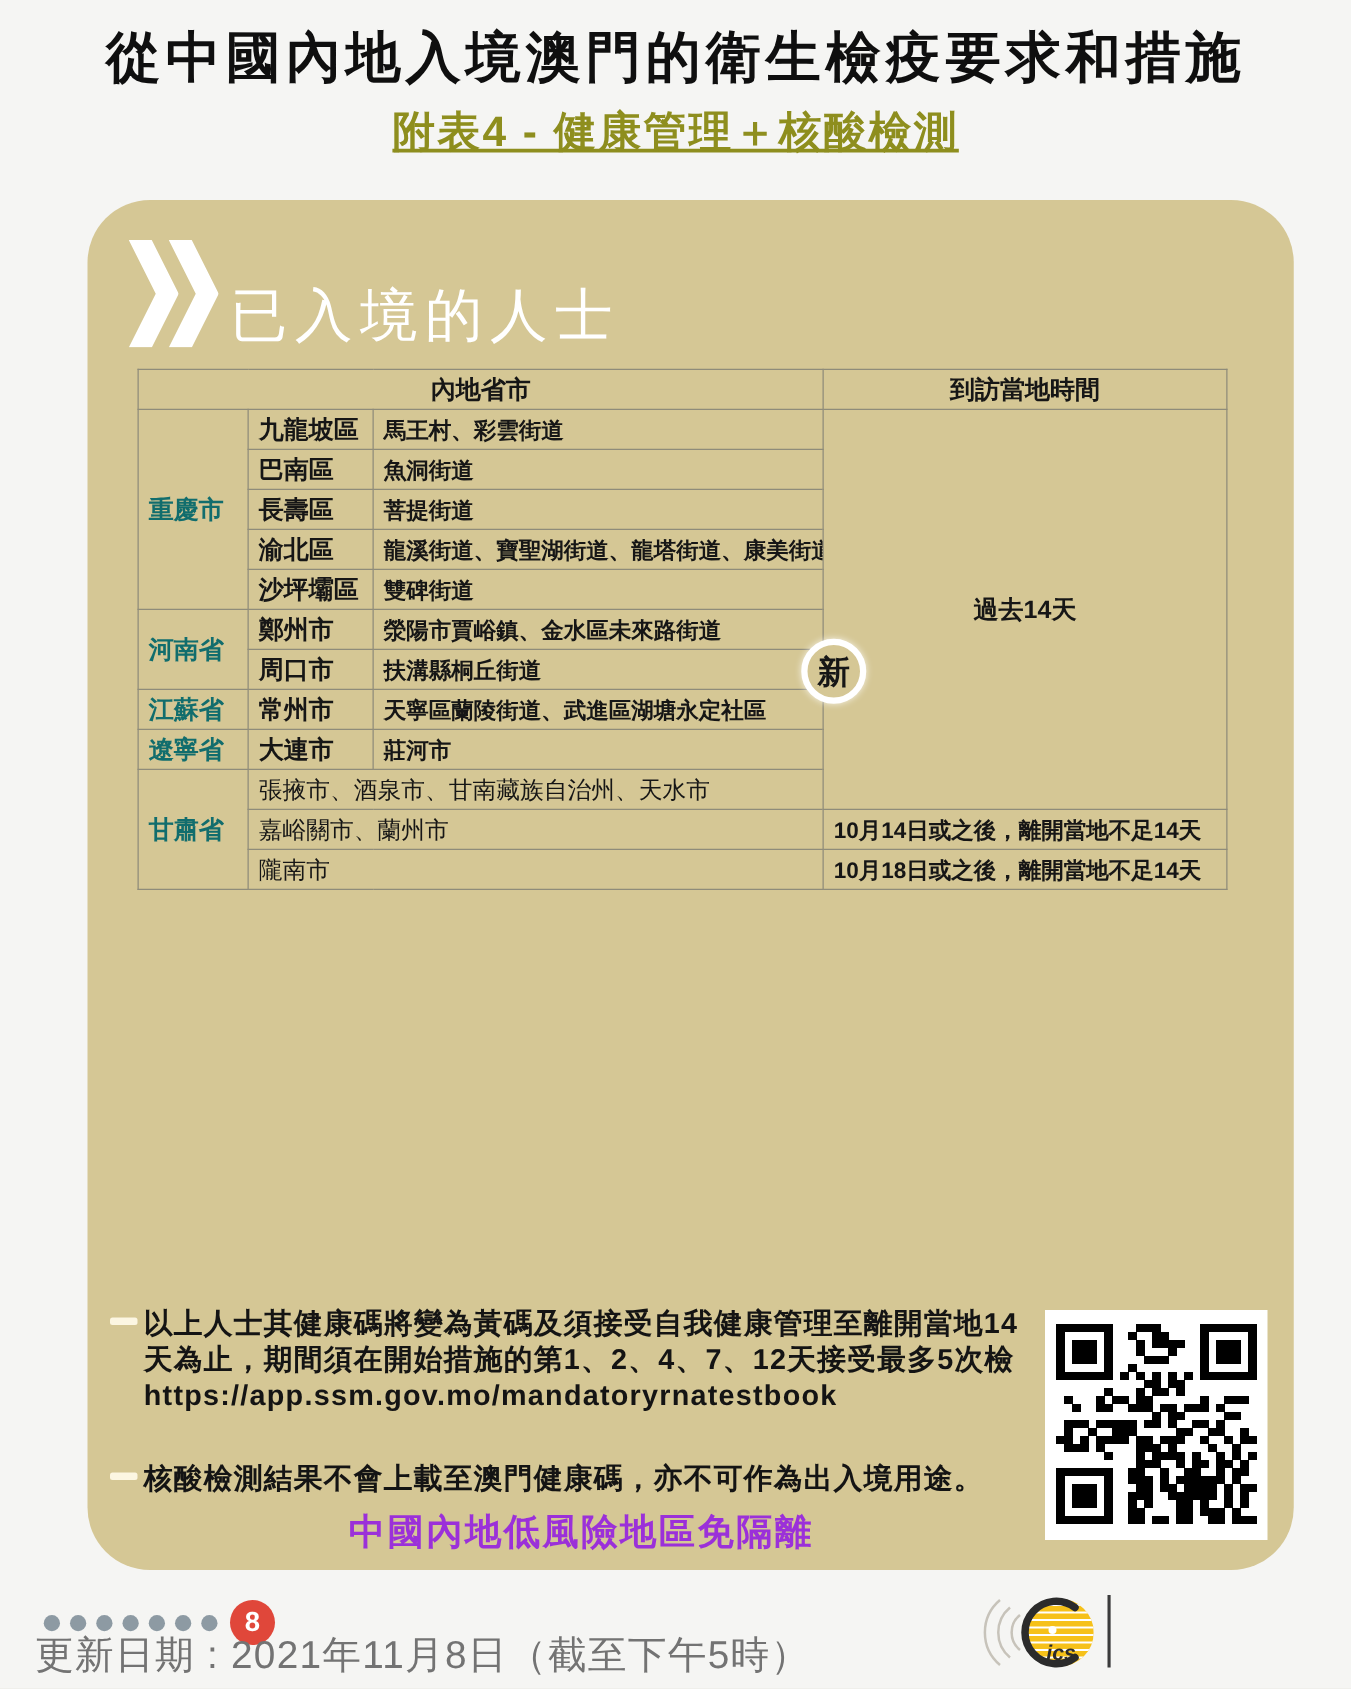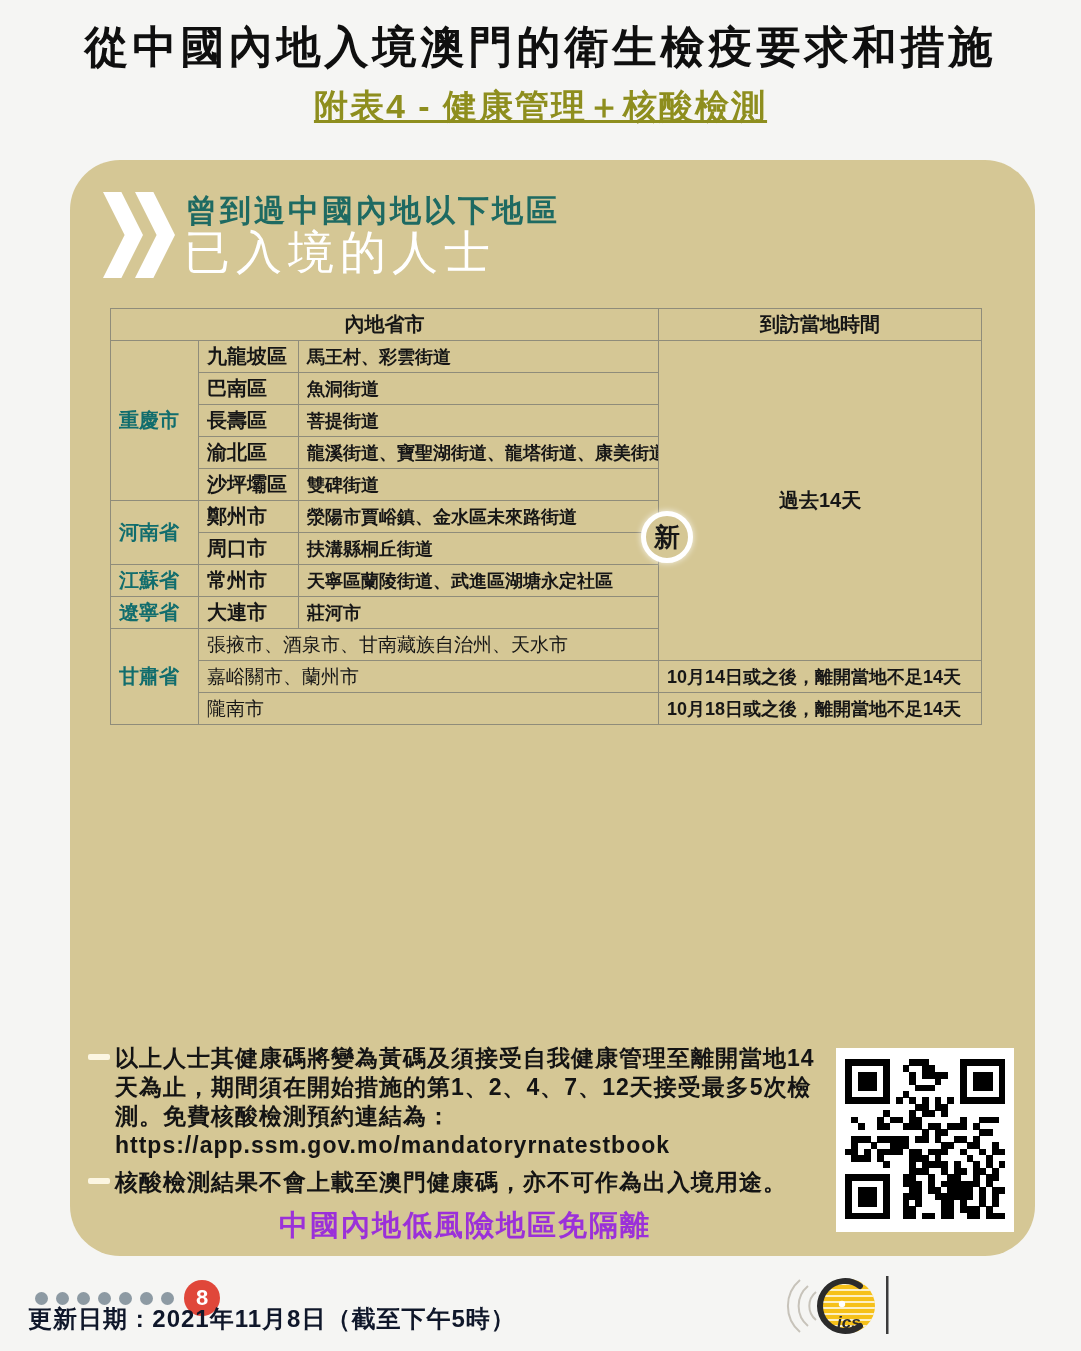--- a/index.html
+++ b/index.html
@@ -34,21 +34,21 @@
     color:#1e6a62; letter-spacing:3px;
   }
   .card-main {
     position:absolute; left:114px; top:62px; font-size:46px; font-weight:500;
     color:#ffffff; letter-spacing:6px;
   }
   
   .tbl-wrap { position:absolute; left:40px; top:135px; width:871px; }
   table.regions {
     border-collapse:collapse; table-layout:fixed; width:871px;
-    font-size:20px; color:#161616;margin-top:13px;
+    font-size:20px; color:#161616;
   }
   table.regions col.c-prov   { width:88px; }
   table.regions col.c-area   { width:100px; }
   table.regions col.c-street { width:360px; }
   table.regions col.c-time   { width:323px; }
   table.regions th, table.regions td {
     border:1px solid #8f8c7a; height:32px; padding:0 8px;
     white-space:nowrap; overflow:hidden; vertical-align:middle;
   }
   table.regions th { font-weight:700; text-align:center; font-size:20px; }
@@ -83,22 +83,22 @@
   .qr { position:absolute; left:766px; top:888px; }
   
   .dots-row { position:absolute; left:35px; top:1280px; height:36px; display:flex; align-items:center; }
   .dot { width:13px; height:13px; border-radius:50%; background:#8d9aa3; margin-right:8px; }
   .page-num {
     width:36px; height:36px; border-radius:50%; background:#e0473a; color:#ffffff;
     font-size:22px; font-weight:700; display:flex; align-items:center; justify-content:center;
     margin-left:2px;
   }
   .update-date {
-    position:absolute; left:28px; top:1303px; font-size:24px; font-weight:700;
-    color:#0f172a; letter-spacing:1px;
+    position:absolute; left:28px; top:1303px; font-size:31px; font-weight:400;
+    color:#737373; letter-spacing:1px;
   }
   
   .logo { position:absolute; left:782px; top:1262px; width:280px; height:84px; }
   .logo svg { position:absolute; left:0; top:0; }
   .logo-text { position:absolute; left:112px; top:16px; color:#3b3b3b; }
   .logo-cn { font-size:27px; font-weight:500; letter-spacing:1px; line-height:28px; white-space:nowrap; }
   .logo-cn .gold-dot { color:#d4a017; font-weight:700; padding:0 2px; }
   .logo-pt { font-style:italic; font-size:16px; line-height:18px; white-space:nowrap; }
 </style>
 </head>
@@ -110,21 +110,20 @@
     <div class="title-main">從中國內地入境澳門的衛生檢疫要求和措施</div>
     <div class="title-sub">附表4 - 健康管理＋核酸檢測</div>
   </div>
 
   <div class="card">
 
     <div class="chevrons">
       <span class="chev c1"></span>
       <span class="chev c2"></span>
     </div>
-    <div class="card-sub">曾到過中國內地以下地區</div>
     <div class="card-main">已入境的人士</div>
 
     <div class="tbl-wrap">
       <table class="regions">
         <colgroup>
           <col class="c-prov">
             <col class="c-area">
             <col class="c-street">
             <col class="c-time">
         </colgroup>
@@ -189,21 +188,20 @@
           </tbody>
       </table>
     </div>
 
     <div class="new-badge">新</div>
 
     <span class="dash dash-1"></span>
     <div class="note note-1">
         <div class="line">以上人士其健康碼將變為黃碼及須接受自我健康管理至離開當地14</div>
         <div class="line">天為止，期間須在開始措施的第1、2、4、7、12天接受最多5次檢</div>
-        <div class="line">測。免費核酸檢測預約連結為：</div>
         <div class="line link-line">https://app.ssm.gov.mo/mandatoryrnatestbook</div>
       </div>
     <span class="dash dash-2"></span>
     <div class="note note-2">
         <div class="line">核酸檢測結果不會上載至澳門健康碼，亦不可作為出入境用途。</div>
       </div>
 
     <div class="highlight">中國內地低風險地區免隔離</div>
 
     <svg class="qr" width="178" height="184" viewBox="0 0 178 184" shape-rendering="crispEdges">

